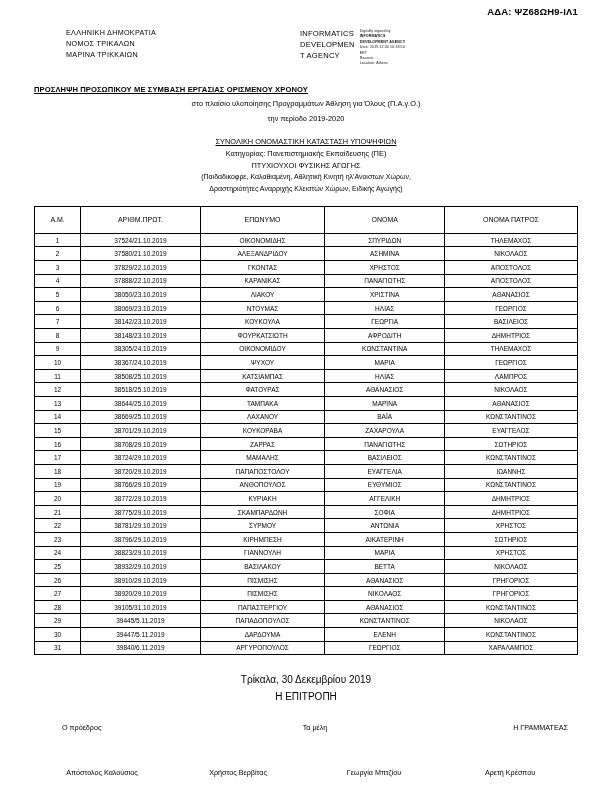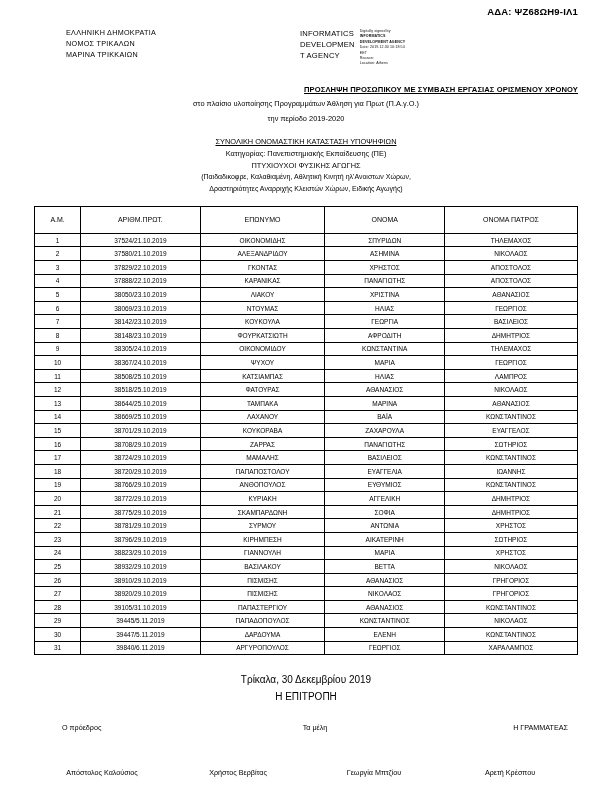--- a/index.html
+++ b/index.html
@@ -59,21 +59,21 @@
   .logo-gr {
     font-size: 3.6px;
     line-height: 1.5;
     letter-spacing: 0.1px;
     padding-top: 1px;
     color: #111;
   }
   .logo-gr .b { font-weight: bold; }
 
   .title-main {
-    text-align: right;
+    text-align: left;
     font-size: 7.6px;
     font-weight: bold;
     text-decoration: underline;
     margin-top: 18px;
     letter-spacing: 0.1px;
   }
   .title-sub {
     text-align: center;
     font-size: 7.4px;
     margin-top: 4px;
@@ -171,21 +171,21 @@
         <div class="b">DEVELOPMENT AGENCY</div>
         <div>Date: 2019.12.30 10:18:54</div>
         <div>EET</div>
         <div>Reason:</div>
         <div>Location: Athens</div>
       </div>
     </div>
   </div>
 
   <div class="title-main">ΠΡΟΣΛΗΨΗ ΠΡΟΣΩΠΙΚΟΥ ΜΕ ΣΥΜΒΑΣΗ ΕΡΓΑΣΙΑΣ ΟΡΙΣΜΕΝΟΥ ΧΡΟΝΟΥ</div>
-  <div class="title-sub">στο πλαίσιο υλοποίησης Προγραμμάτων Άθληση για Πρωτ (Π.Α.γ.Ο.)</div>
+  <div class="title-sub">στο πλαίσιο υλοποίησης Προγραμμάτων Άθληση για Όλους (Π.Α.γ.Ο.)</div>
   <div class="title-sub">την περίοδο 2019-2020</div>
 
 
   <div class="block2">
     <div class="u">ΣΥΝΟΛΙΚΗ ΟΝΟΜΑΣΤΙΚΗ ΚΑΤΑΣΤΑΣΗ ΥΠΟΨΗΦΙΩΝ</div>
     <div>Κατηγορίας: Πανεπιστημιακής Εκπαίδευσης (ΠΕ)</div>
     <div>ΠΤΥΧΙΟΥΧΟΙ ΦΥΣΙΚΗΣ ΑΓΩΓΗΣ</div>
     <div class="small">(Παιδαδικοφρε, Καλαθιαμένη, Αθλητική Κινητή ηλ'Ανοιστων Χώρων,</div>
     <div class="small">Δραστηριότητες Αναρριχής Κλειστών Χώρων, Ειδικής Αγωγής)</div>
   </div>

